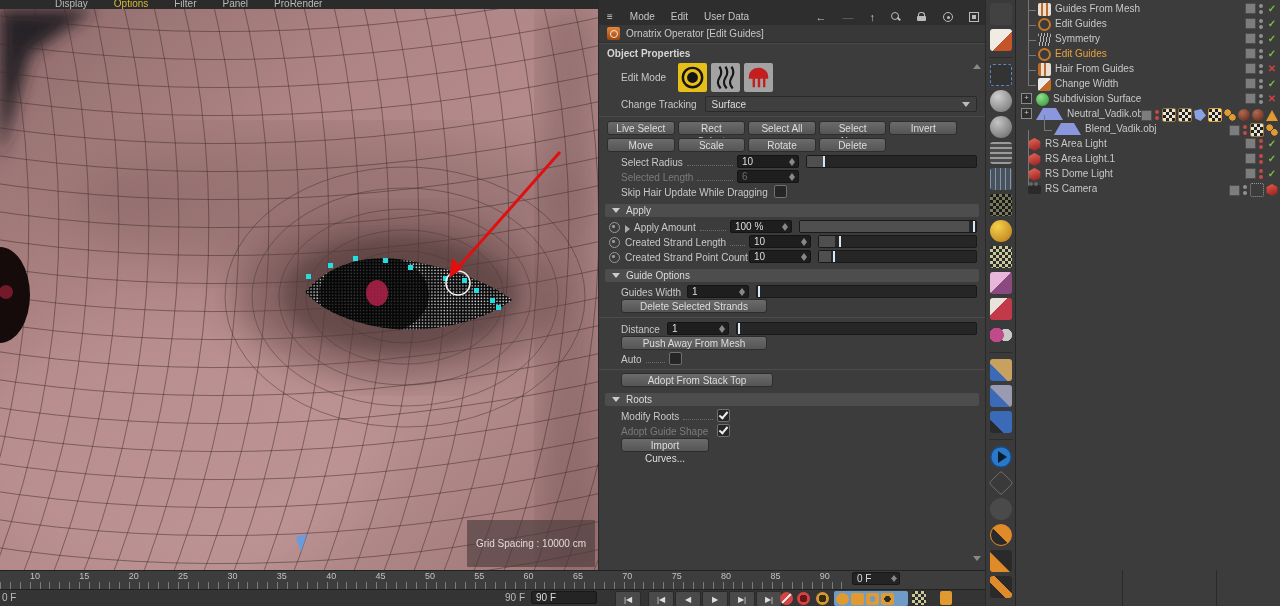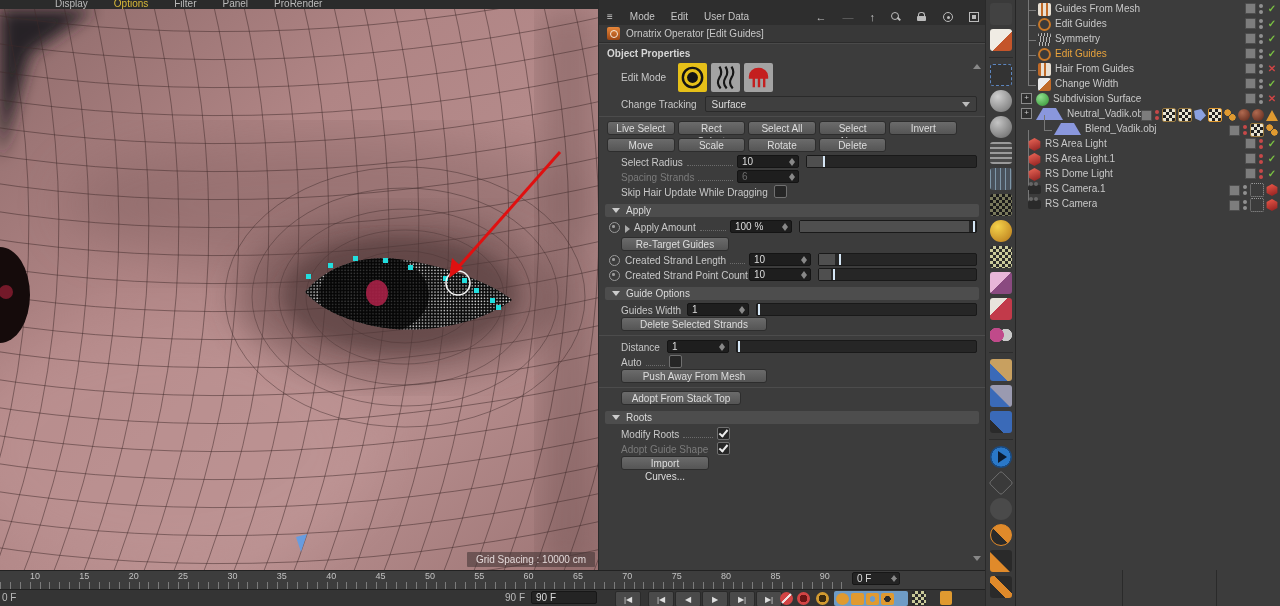--- a/index.html
+++ b/index.html
@@ -8,21 +8,21 @@
   .abs{position:absolute}
 
   
   #menu-strip{left:0;top:0;width:598px;height:9px;background:#2b2b2b;overflow:hidden;display:flex;gap:26px;
               align-items:flex-start;padding-left:55px;box-sizing:border-box}
   #menu-strip span{line-height:14px;margin-top:-3px;color:#bbb}
   #menu-strip .hl{color:#d8b838}
   #vp-mini-icons{left:930px;top:0;height:9px;display:flex;gap:6px;overflow:hidden}
   #vp-mini-icons i{width:11px;height:11px;background:#555;border-radius:2px;margin-top:2px}
   #viewport{left:0;top:9px;width:598px;height:561px;background:#a87f7f;overflow:hidden}
-  #grid-label{right:3px;bottom:3px;background:rgba(70,55,55,.6);color:#e2d8d8;padding:2px 9px;border-radius:1px}
+  #grid-label{right:3px;bottom:3px;background:rgba(70,55,55,.6);color:#e2d8d8;padding:18px 9px;border-radius:1px}
 
   
   #ruler{left:0;top:570px;width:1015px;height:19px;background:#3d3d3d;border-top:1px solid #222;box-sizing:border-box}
   #ruler-ticks{position:absolute;left:0;top:11px;width:848px;height:8px;
     background:repeating-linear-gradient(90deg,#8a8a8a 0 1px,transparent 1px 9.9px);opacity:.8}
   #ruler-nums{position:absolute;left:0;top:0;width:848px;height:11px;display:flex;justify-content:space-between;
     padding:0 18px 0 30px;box-sizing:border-box}
   #ruler-nums span{color:#c2c2c2;font-size:9px}
   .framefld{background:#242424;border:1px solid #171717;border-radius:2px;color:#ddd;height:13px;
     display:flex;align-items:center;padding:0 4px;box-sizing:border-box}
@@ -350,21 +350,21 @@
           <span>10</span>
           <span class="spin"></span>
         </div>
       <div class="sld">
           <span class="h"></span>
           <span class="m" style="left:16px"></span>
         </div>
     </div>
     <div class="arow dis">
       <span class="albl" style="width:116px">
-          <span>Spacing Strands</span>
+          <span>Selected Length</span>
           <span class="lead"></span>
         </span>
       <div class="fld">
           <span>6</span>
           <span class="spin"></span>
         </div>
       <div style="flex:1.4"></div>
     </div>
     <div class="arow">
       <span>Skip Hair Update While Dragging</span>
@@ -384,23 +384,20 @@
         </span>
       <div class="fld">
           <span>100 %</span>
           <span class="spin"></span>
         </div>
       <div class="sld">
           <span class="h" style="width:96%"></span>
           <span class="m" style="right:1px"></span>
         </div>
     </div>
-    <div class="arow" style="margin-top:5px">
-      <span class="btn" style="width:108px">Re-Target Guides</span>
-    </div>
     <div class="arow">
       <span class="kf"></span>
       <span class="albl" style="width:124px">
           <span>Created Strand Length</span>
           <span class="lead"></span>
         </span>
       <div class="fld">
           <span>10</span>
           <span class="spin"></span>
         </div>
@@ -451,32 +448,32 @@
         </span>
       <div class="fld">
           <span>1</span>
           <span class="spin"></span>
         </div>
       <div class="sld">
           <span class="m" style="left:1px"></span>
         </div>
     </div>
     <div class="arow">
+      <span class="btn" style="width:146px">Push Away From Mesh</span>
+    </div>
+    <div class="arow">
       <span class="albl" style="width:48px">
           <span>Auto</span>
           <span class="lead"></span>
         </span>
       <span class="cb"></span>
     </div>
-    <div class="arow">
-      <span class="btn" style="width:146px">Push Away From Mesh</span>
-    </div>
     <div class="hsep"></div>
     <div class="arow">
-      <span class="btn" style="width:120px">Adopt From Stack Top</span>
+      <span class="btn" style="width:152px">Adopt From Stack Top</span>
     </div>
 
     <div class="sect">
       <span class="tri"></span>
       <span>Roots</span>
     </div>
     <div class="arow">
       <span class="albl" style="width:96px">
           <span>Modify Roots</span>
           <span class="lead"></span>
@@ -694,45 +691,29 @@
       <span class="vdots red">
           <i></i>
           <i></i>
         </span>
       <span class="st on">✓</span>
       </span>
   </div>
   <div class="omrow">
     <span class="tree" style="width:8px;min-width:8px"></span>
       <span class="omi i-cam"></span>
-    <span class="oml">RS Camera.1</span>
+    <span class="oml">RS Camera</span>
     <span class="omcols">
         <span class="chip"></span>
       <span class="vdots">
           <i></i>
           <i></i>
         </span>
       <span class="tags">
         <span class="tag t-dotbox"></span>
         <span class="tag t-rs"></span>
       </span>
       </span>
   </div>
-  <div class="omrow">
-    <span class="tree" style="width:8px;min-width:8px"></span>
-      <span class="omi i-cam"></span>
-    <span class="oml">RS Camera</span>
-    <span class="omcols">
-        <span class="chip"></span>
-      <span class="vdots">
-          <i></i>
-          <i></i>
-        </span>
-      <span class="tags">
-        <span class="tag t-dotbox"></span>
-        <span class="tag t-rs"></span>
-      </span>
-      </span>
-  </div>
 
   <span class="omsep" style="left:106px"></span>
   <span class="omsep" style="left:200px"></span>
 </div>
 
 </body></html>

